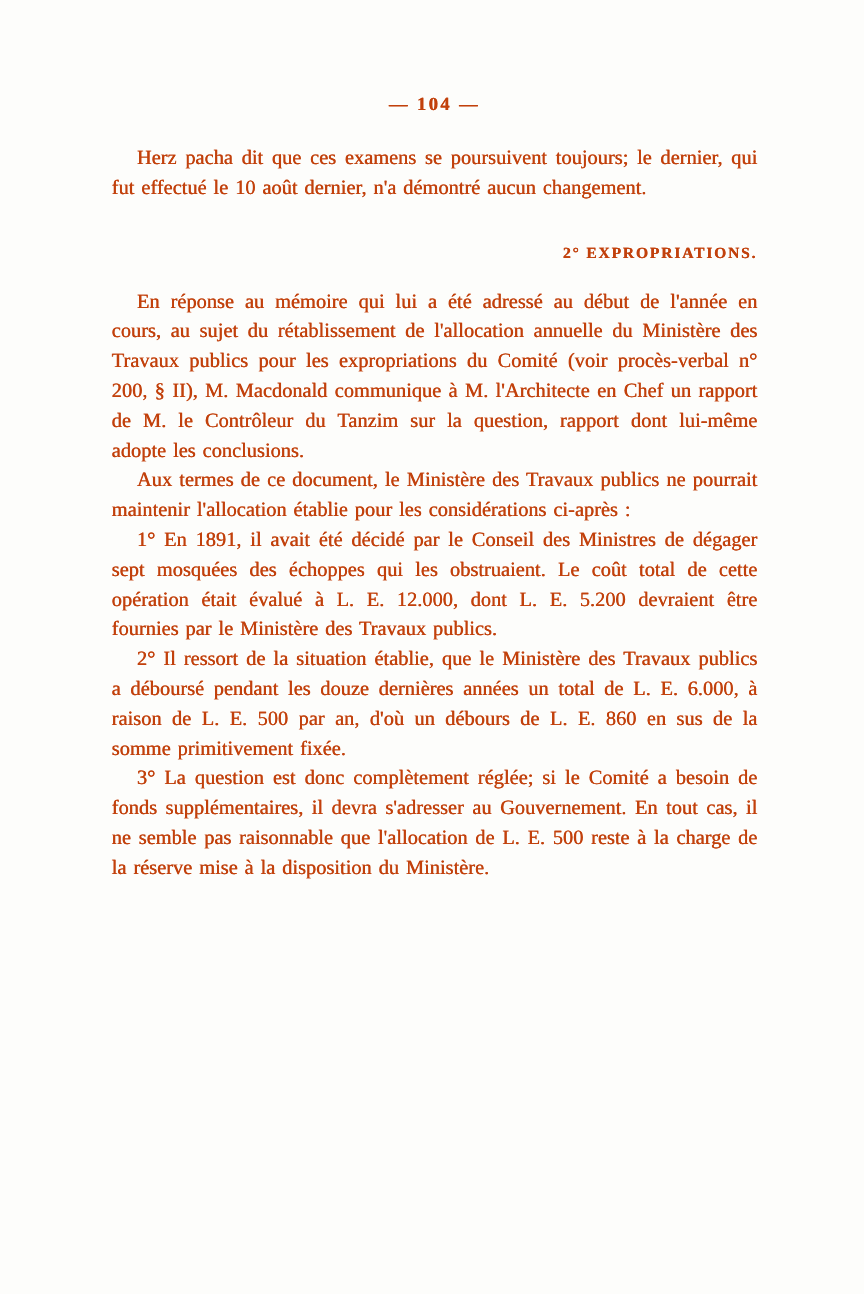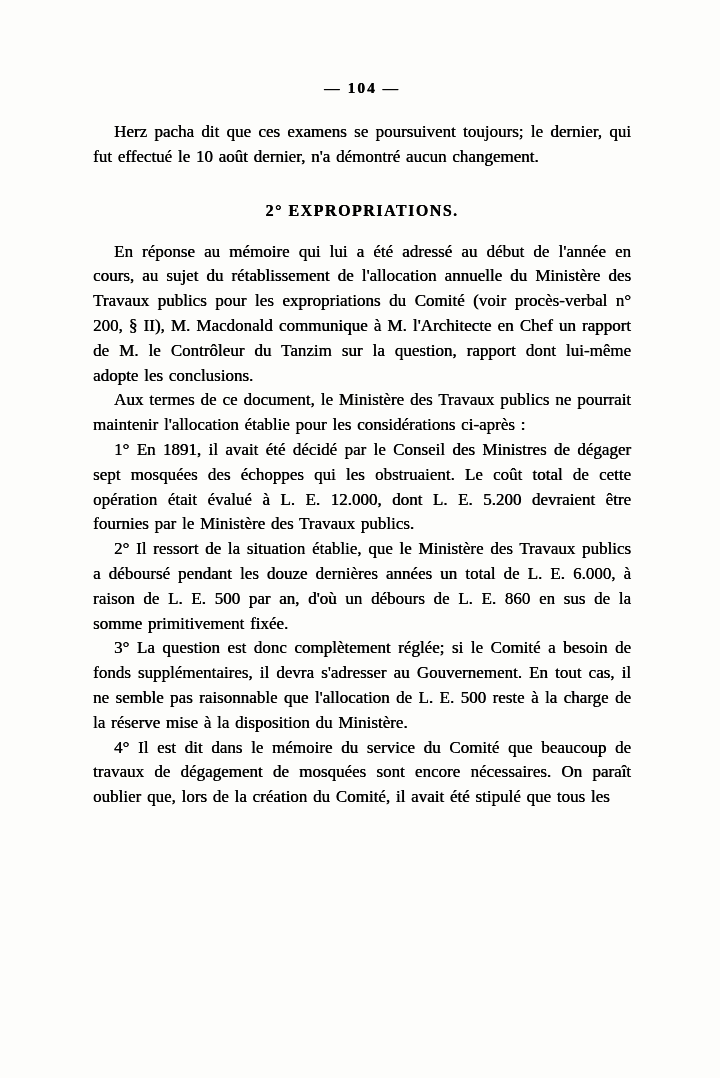--- a/index.html
+++ b/index.html
@@ -9,21 +9,21 @@
   }
   .page {
     position: relative;
     width: 720px;
     height: 1078px;
     margin: 0 auto;
     background: #fdfdfb;
     box-sizing: border-box;
     padding: 78px 89px 0 93px;
     font-family: "Liberation Serif", "DejaVu Serif", serif;
-    color: #000000;
+    color: #c2410c;
     overflow: hidden;
   }
   .page-number {
     text-align: center;
     font-size: 15.5px;
     line-height: 20px;
     font-weight: bold;
     letter-spacing: 2px;
     margin: 0 0 22px 0;
     text-shadow: 0.3px 0 0 currentColor;
@@ -37,22 +37,22 @@
     word-spacing: 1.5px;
     text-shadow: 0.35px 0 0 currentColor;
   }
   .para.no-indent {
     text-indent: 0;
   }
   .para.spaced {
     margin-top: 0;
   }
   .section-heading {
-    text-align: center;
-    font-size: 16px;
+    text-align: right;
+    font-size: 13px;
     line-height: 18px;
     font-weight: bold;
     letter-spacing: 1.5px;
     margin: 32px 0 20px 0;
     text-shadow: 0.3px 0 0 currentColor;
   }
 </style>
 </head>
 <body>
 
@@ -61,14 +61,13 @@
 
   <p class="para">Herz pacha dit que ces examens se poursuivent toujours; le dernier, qui fut effectué le 10 août dernier, n'a démontré aucun changement.</p>
 
   <h2 class="section-heading">2°  EXPROPRIATIONS.</h2>
 
   <p class="para">En réponse au mémoire qui lui a été adressé au début de l'année en cours, au sujet du rétablissement de l'allocation annuelle du Ministère des Travaux publics pour les expropriations du Comité (voir procès-verbal n° 200, § II), M. Macdonald communique à M. l'Architecte en Chef un rapport de M. le Contrôleur du Tanzim sur la question, rapport dont lui-même adopte les conclusions.</p>
   <p class="para">Aux termes de ce document, le Ministère des Travaux publics ne pourrait maintenir l'allocation établie pour les considérations ci-après :</p>
   <p class="para spaced">1° En 1891, il avait été décidé par le Conseil des Ministres de dégager sept mosquées des échoppes qui les obstruaient. Le coût total de cette opération était évalué à L. E. 12.000, dont L. E. 5.200 devraient être fournies par le Ministère des Travaux publics.</p>
   <p class="para spaced">2° Il ressort de la situation établie, que le Ministère des Travaux publics a déboursé pendant les douze dernières années un total de L. E. 6.000, à raison de L. E. 500 par an, d'où un débours de L. E. 860 en sus de la somme primitivement fixée.</p>
   <p class="para spaced">3° La question est donc complètement réglée; si le Comité a besoin de fonds supplémentaires, il devra s'adresser au Gouvernement. En tout cas, il ne semble pas raisonnable que l'allocation de L. E. 500 reste à la charge de la réserve mise à la disposition du Ministère.</p>
-  <p class="para spaced">4° Il est dit dans le mémoire du service du Comité que beaucoup de travaux de dégagement de mosquées sont encore nécessaires. On paraît oublier que, lors de la création du Comité, il avait été stipulé que tous les</p>
 </div>
 
 </body></html>

